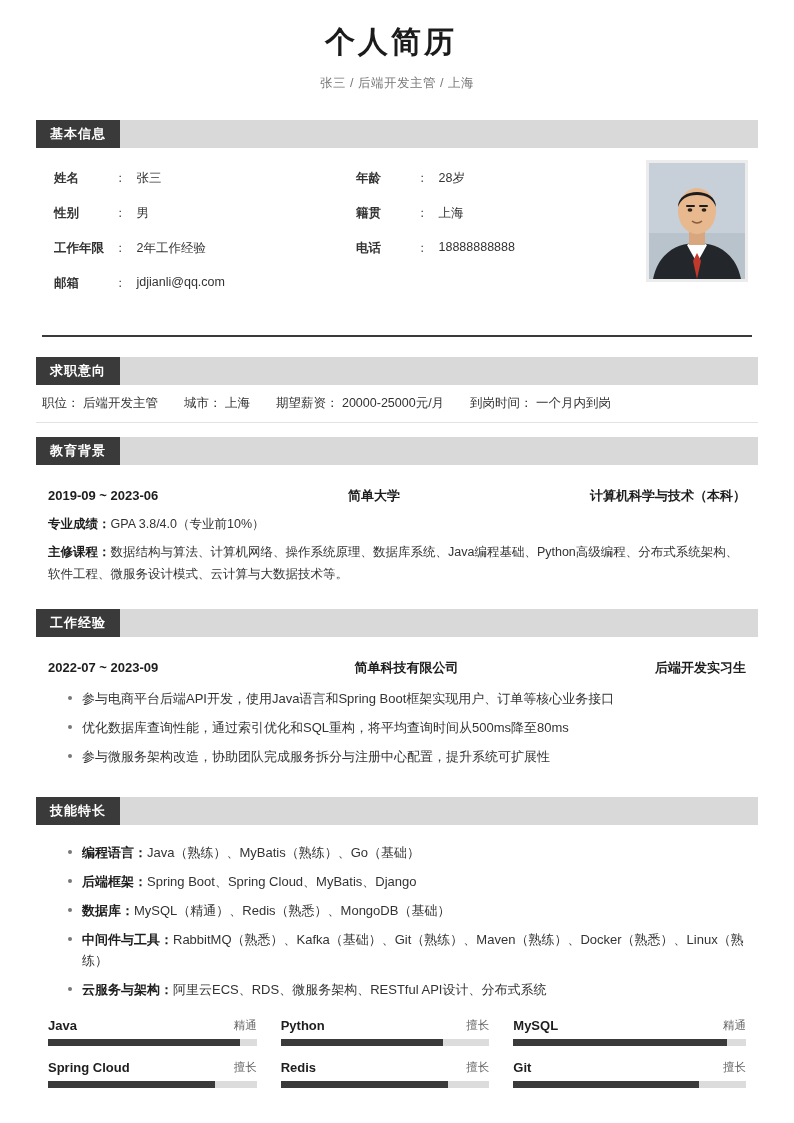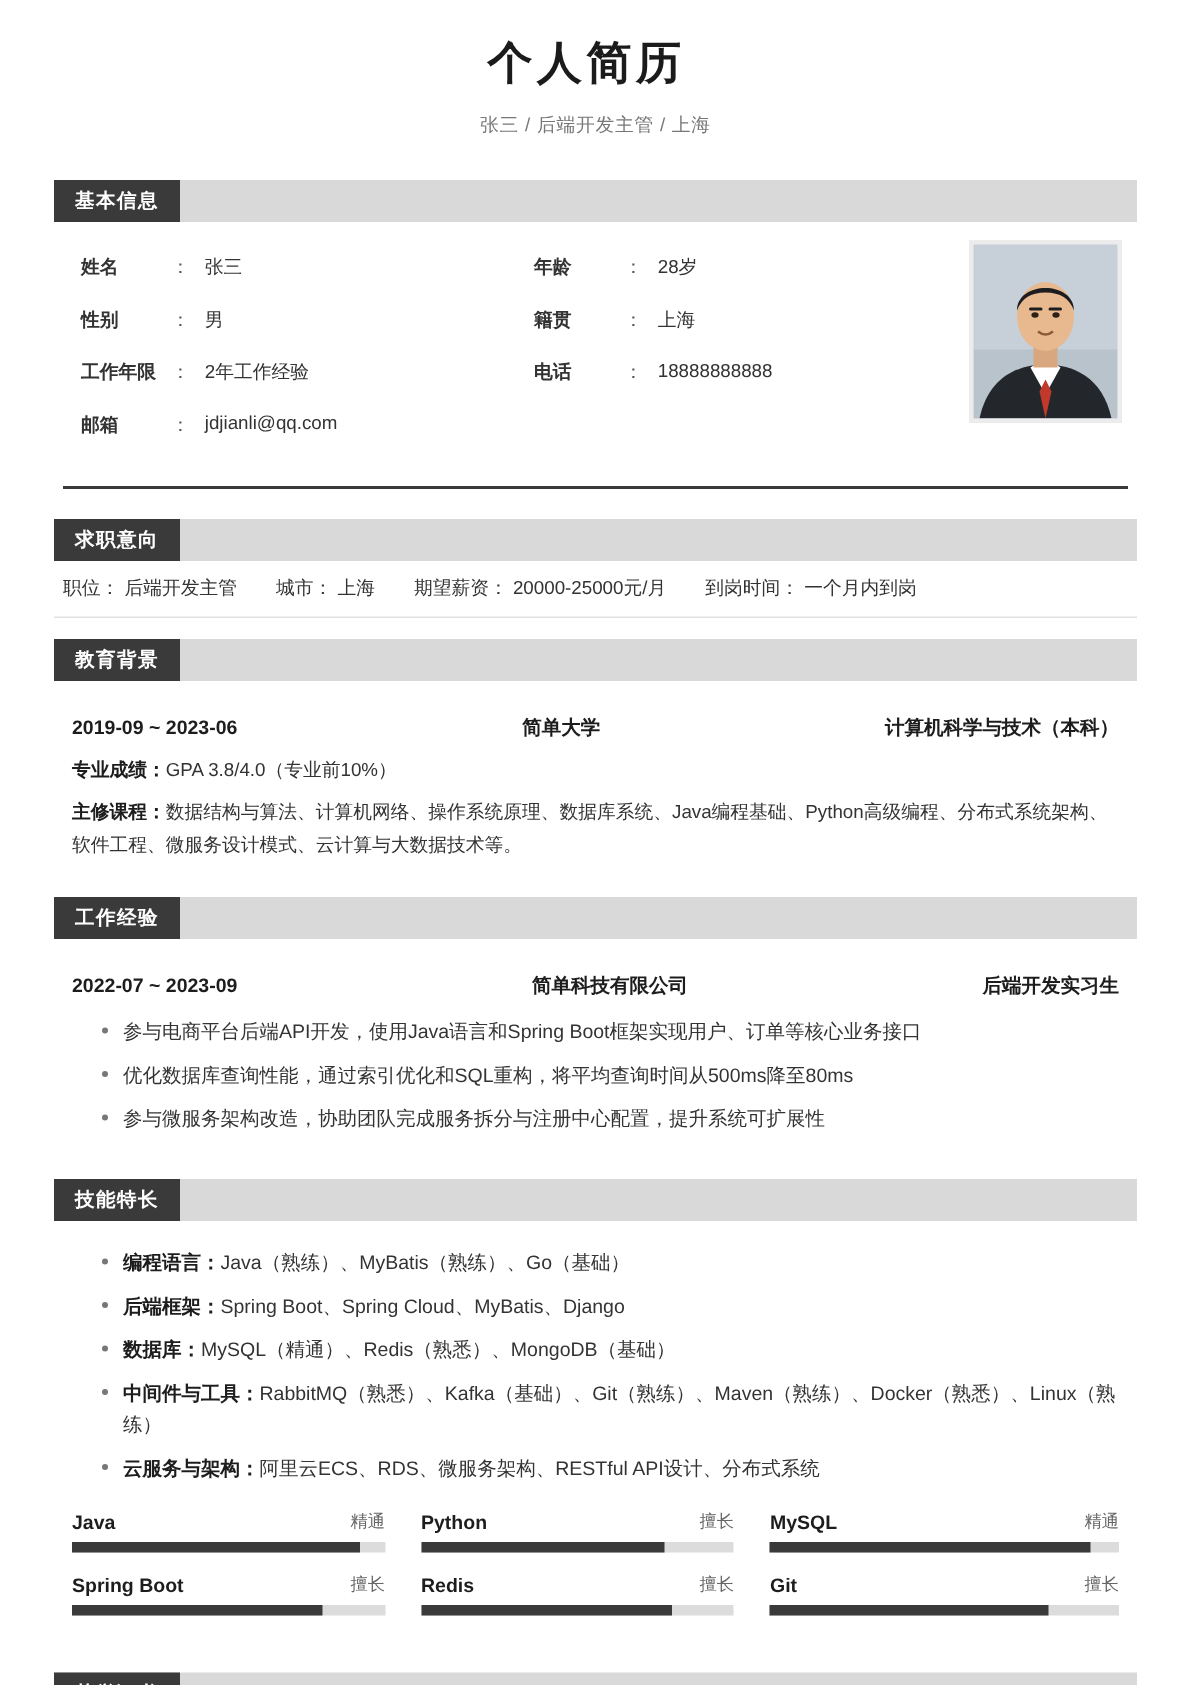--- a/index.html
+++ b/index.html
@@ -64,21 +64,21 @@
   .sec-body {
     padding: 12px 6px 6px 6px;
   }
 
   
   .basic-wrap {
     display: flex;
     justify-content: space-between;
     align-items: flex-start;
     border-bottom: 2px solid #3a3a3a;
-    padding-bottom: 14px;
+    padding-bottom: 25px;
   }
   .basic-fields {
     flex: 1;
     display: flex;
     flex-wrap: wrap;
     padding-top: 10px;
   }
   .field {
     width: 50%;
     box-sizing: border-box;
@@ -390,21 +390,21 @@
           <div class="skill-top">
             <span class="skill-name">MySQL</span>
             <span class="skill-level">精通</span>
           </div>
           <div class="skill-track">
             <div class="skill-fill" style="width: 92%;"></div>
           </div>
         </div>
         <div class="skill-cell">
           <div class="skill-top">
-            <span class="skill-name">Spring Boot</span>
+            <span class="skill-name">Spring Cloud</span>
             <span class="skill-level">擅长</span>
           </div>
           <div class="skill-track">
             <div class="skill-fill" style="width: 80%;"></div>
           </div>
         </div>
         <div class="skill-cell">
           <div class="skill-top">
             <span class="skill-name">Redis</span>
             <span class="skill-level">擅长</span>

